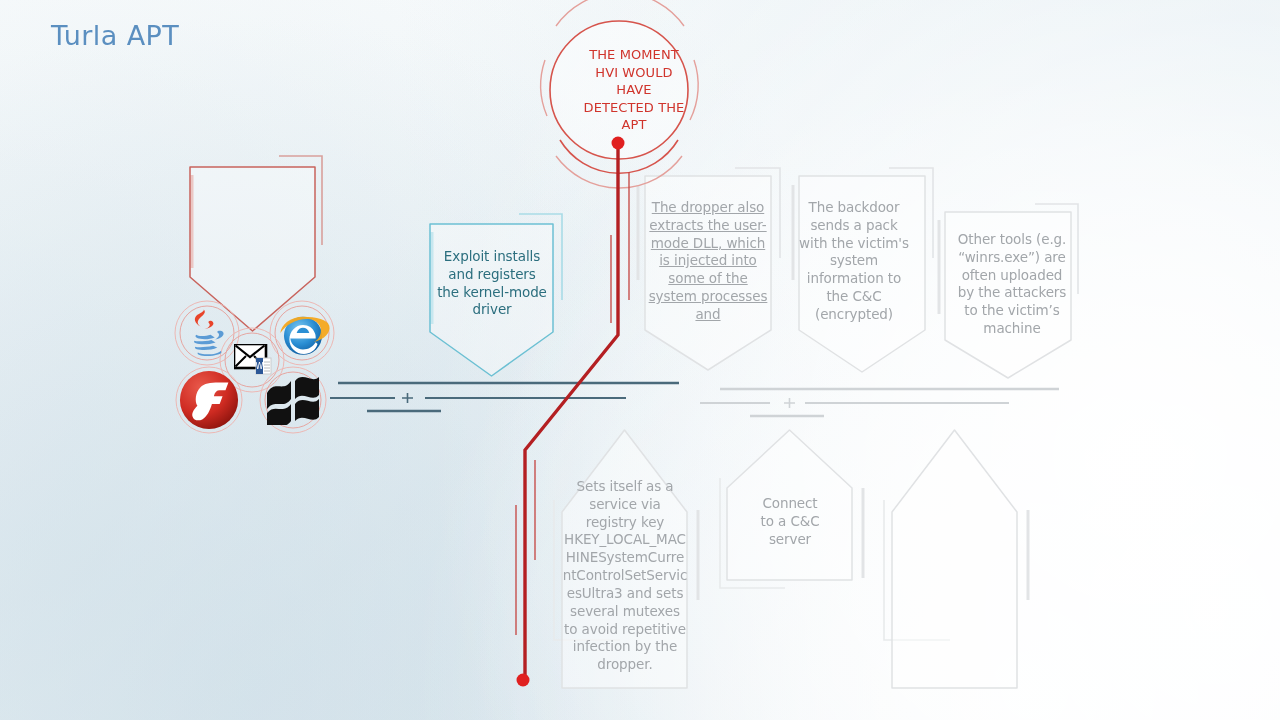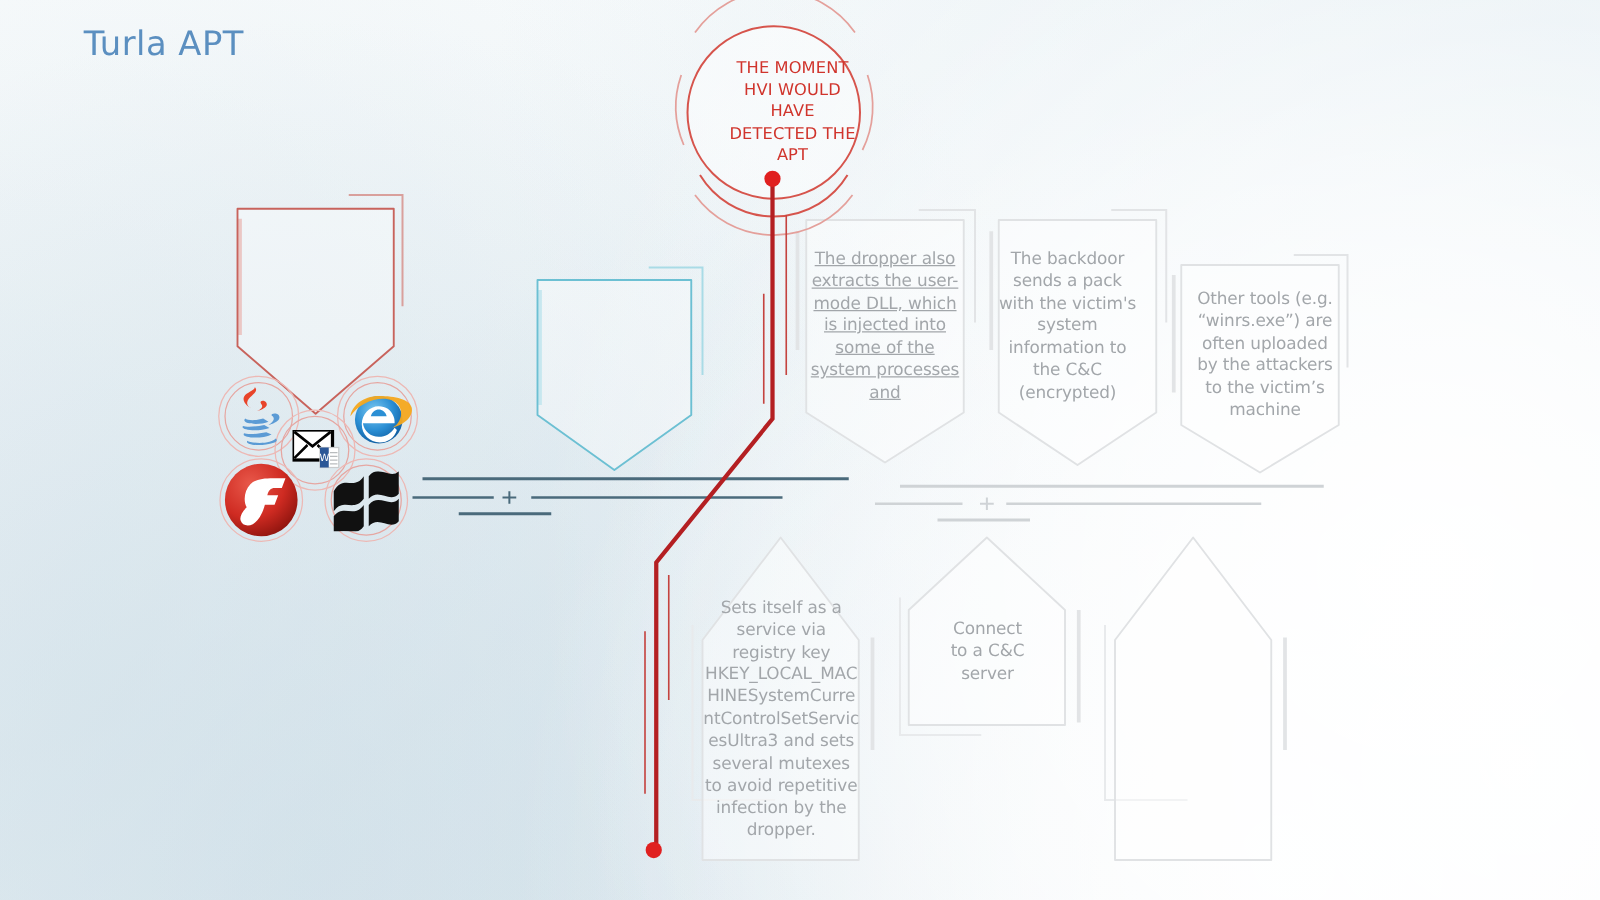--- a/index.html
+++ b/index.html
@@ -21,21 +21,20 @@
       linear-gradient(155deg, #fdfefe 0%, #f7fafb 30%, #eef4f7 62%, #e4edf2 100%);
   }
   #stage { position: absolute; inset: 0; }
 
   
   .title {
     position: absolute; left: 51px; top: 20px;
     font-size: 27px; letter-spacing: .4px;
     color: #5b8fc0; font-weight: 400;
     font-family: "DejaVu Sans", sans-serif;
-    margin-left: 16px;
   }
 
   
   svg.layer { position: absolute; left: 0; top: 0; width: 1280px; height: 720px; overflow: visible; }
   svg.layer.front { pointer-events: none; }
 
   
   .shape-text {
     position: absolute;
     text-align: center;
@@ -227,20 +226,24 @@
     </g>
   </svg>
 
   <div class="shape-text t-circle" style="left:562px;top:46px;width:114px;margin-left:15px;">THE MOMENT
 HVI WOULD
 HAVE
 DETECTED THE
 APT</div>
 
 
+  <div class="shape-text t-cyan" style="left:424px;top:248px;width:136px;">Exploit installs
+and registers
+the kernel-mode
+driver</div>
 
   <div class="shape-text t-gray" style="left:643px;top:199px;width:130px;text-decoration:underline;">The dropper also
 extracts the user-
 mode DLL, which
 is injected into
 some of the
 system processes
 and</div>
 
   <div class="shape-text t-gray" style="left:799px;top:199px;width:110px;">The backdoor

